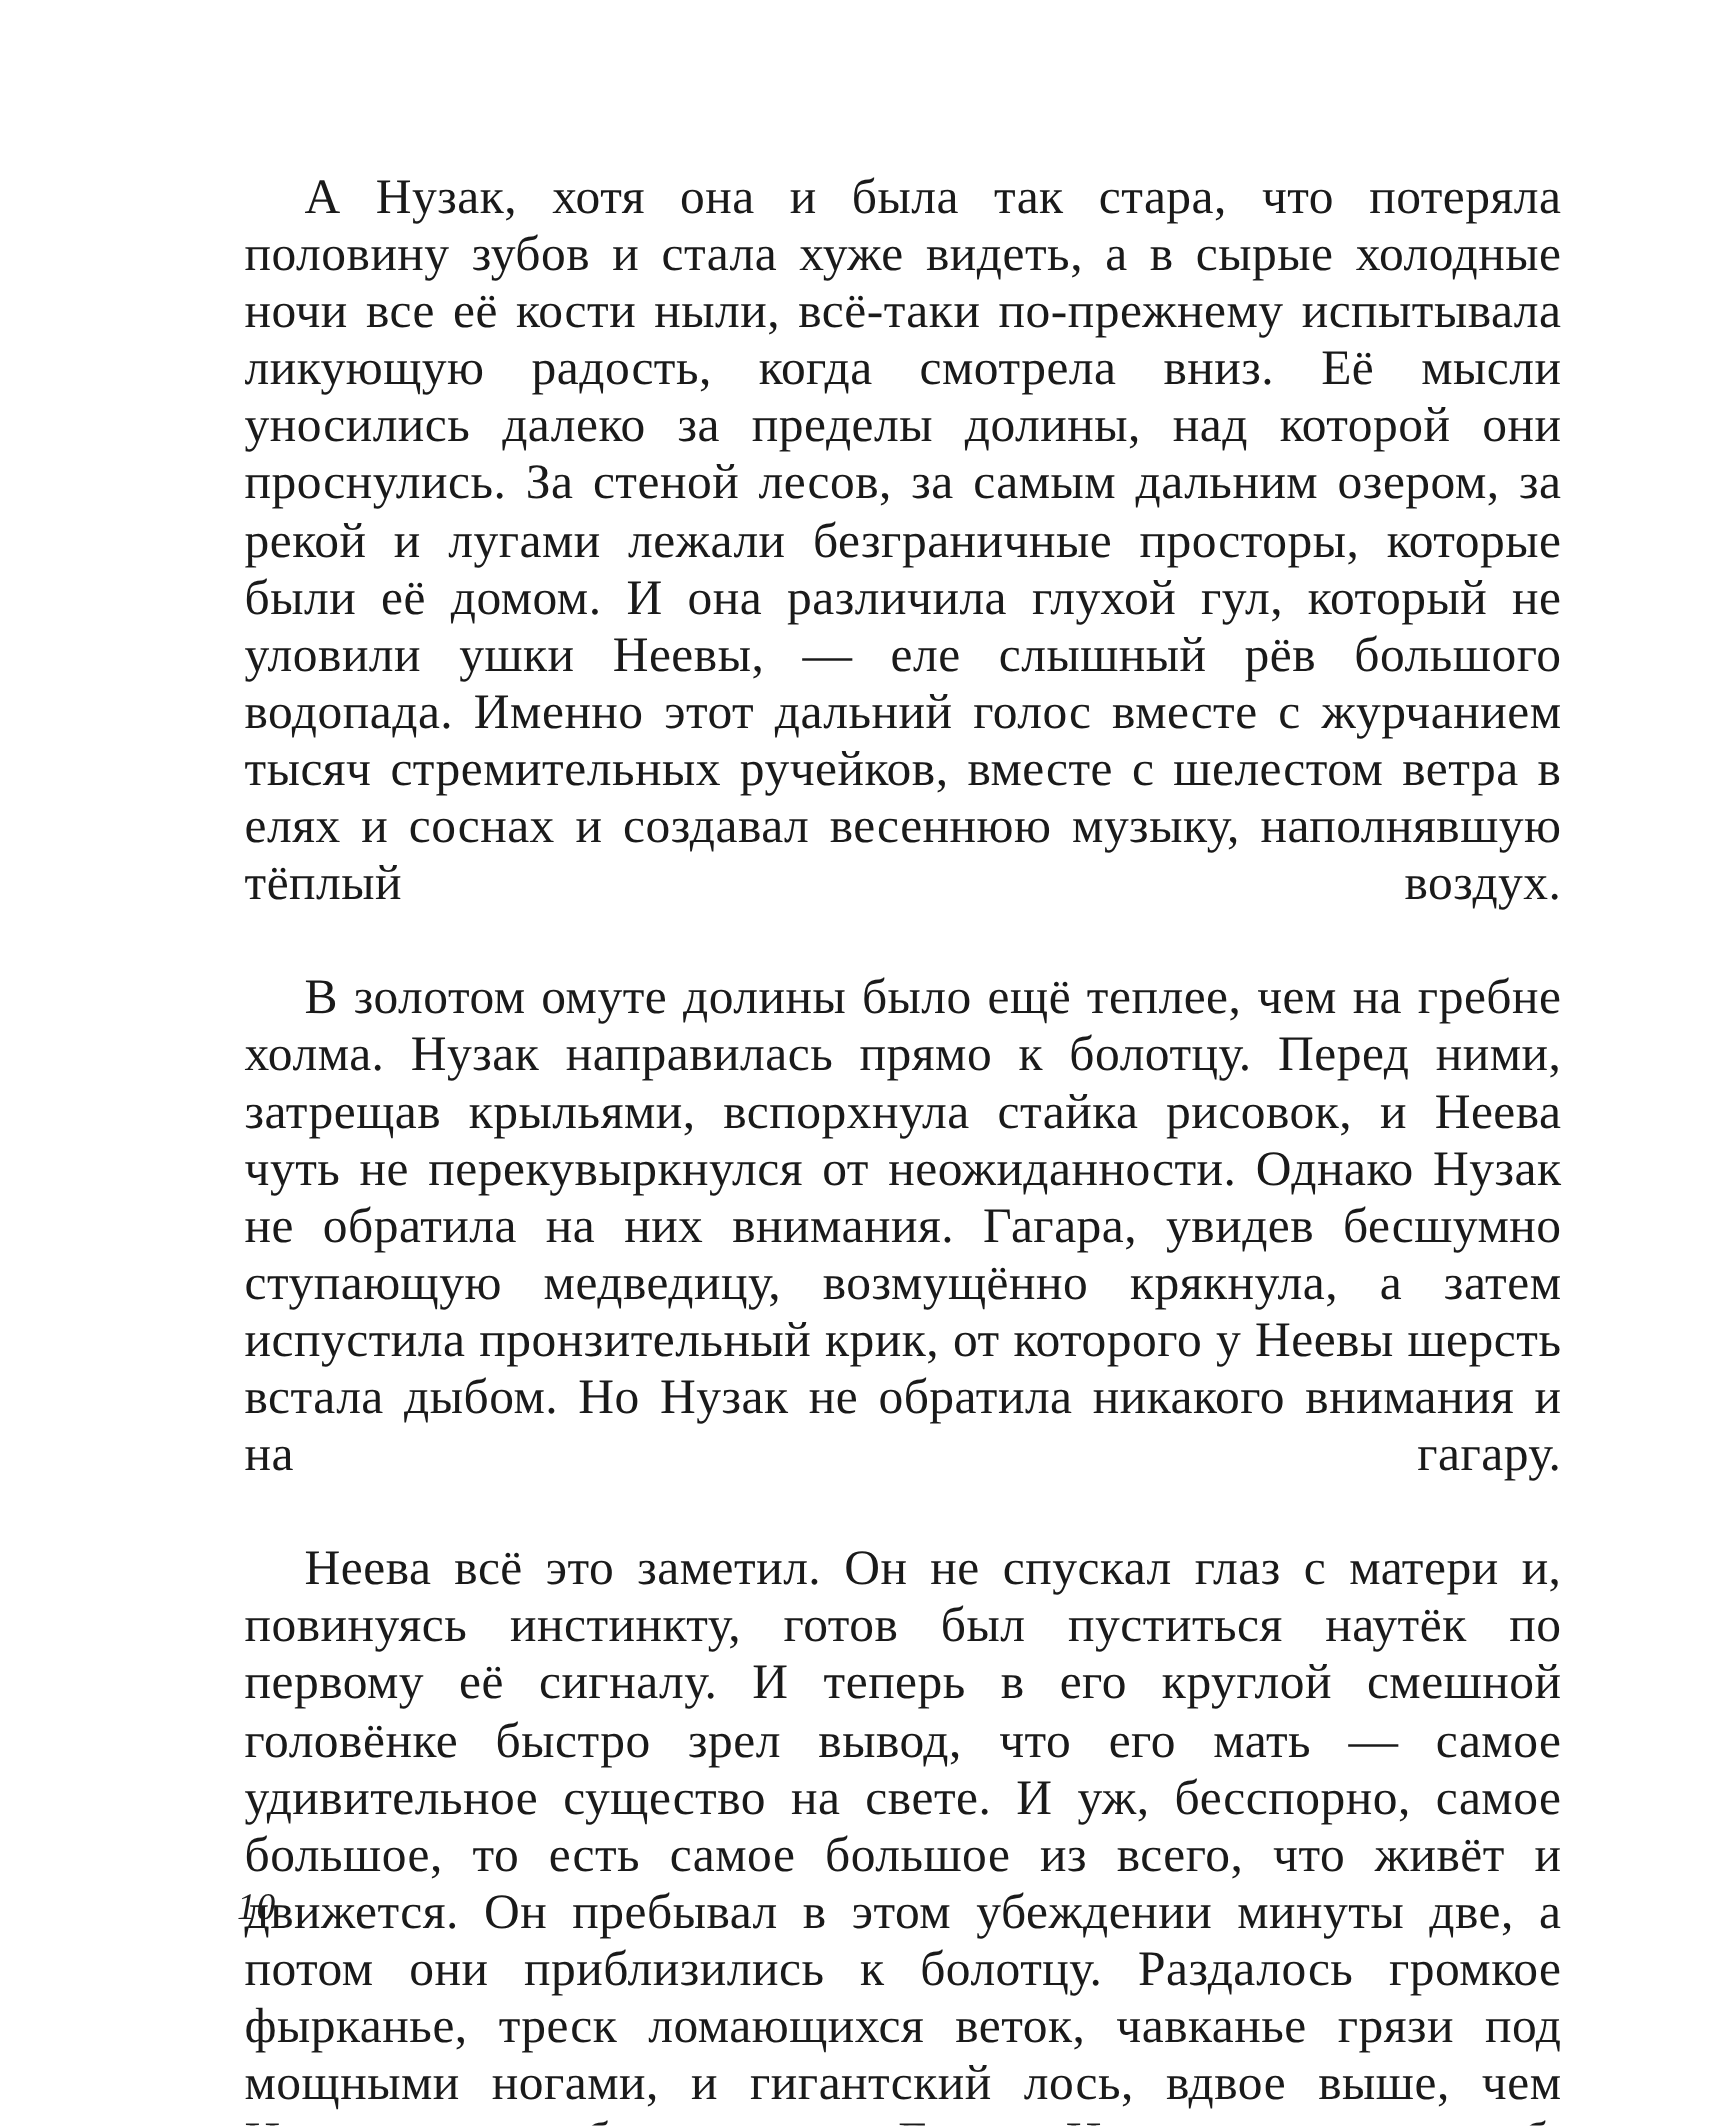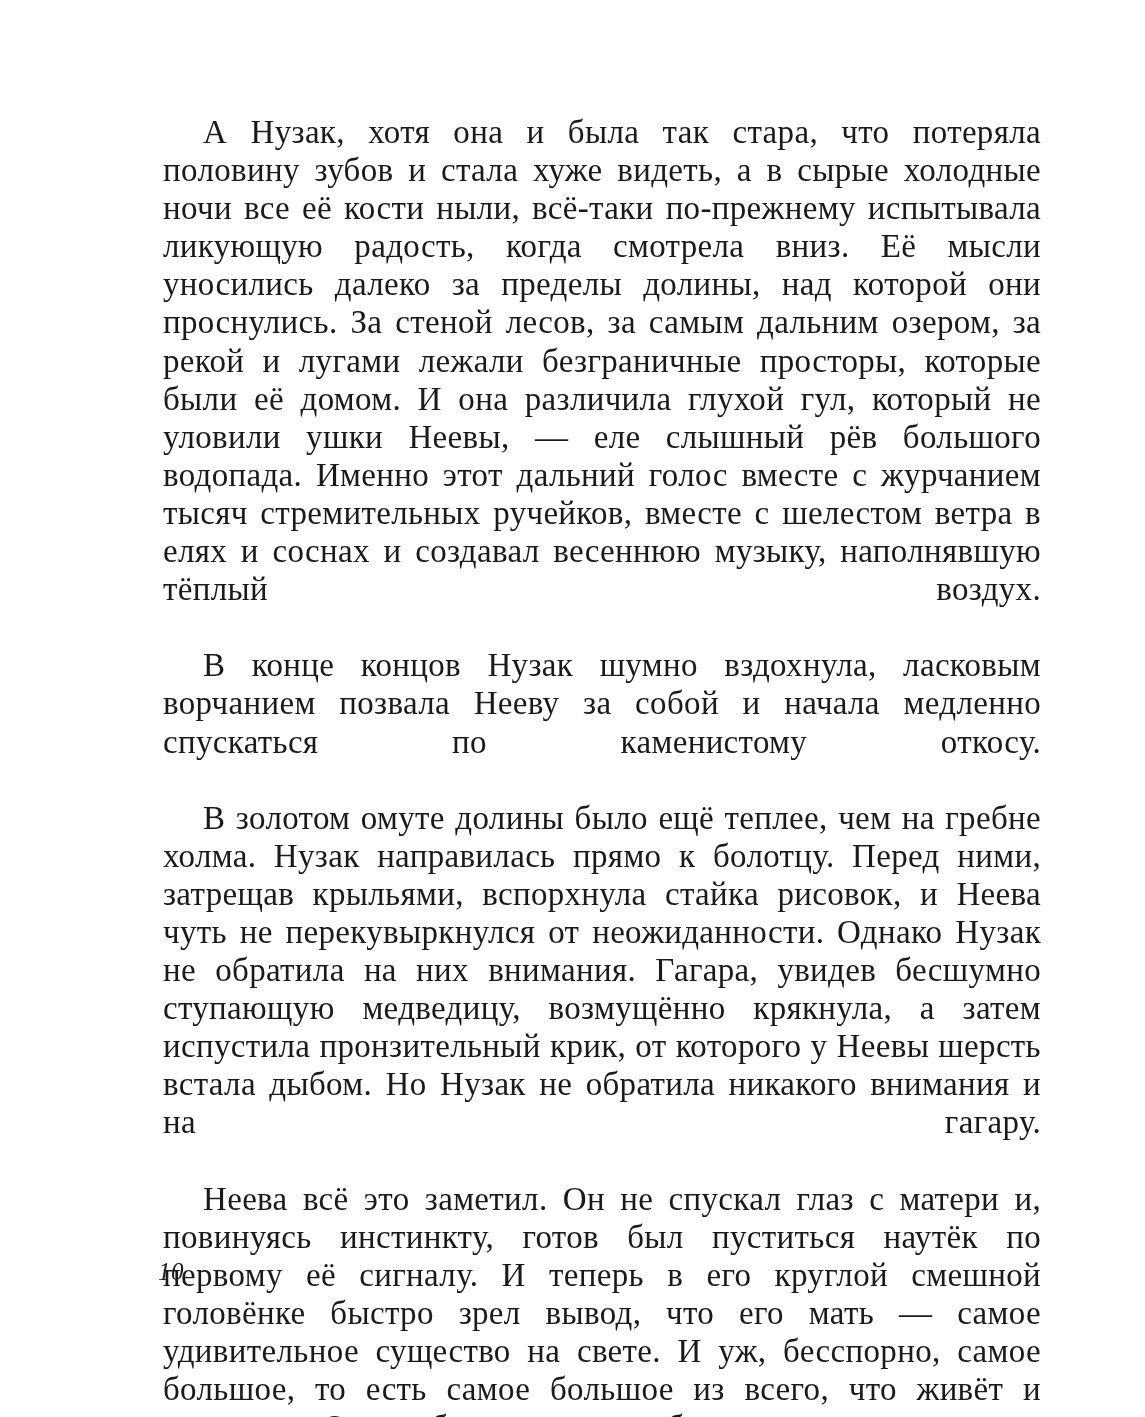--- a/index.html
+++ b/index.html
@@ -61,21 +61,20 @@
     letter-spacing: 0.02em;
   }
 </style>
 </head>
 <body>
 
 <div class="page">
 
   <div class="text-block">
     <p class="para">А Нузак, хотя она и была так стара, что потеряла половину зубов и ста­ла хуже видеть, а в сырые холодные ночи все её кости ныли, всё-таки по-прежнему испытывала ликующую радость, когда смотрела вниз. Её мысли уносились далеко за пределы долины, над которой они проснулись. За стеной лесов, за самым дальним озером, за рекой и лугами лежали безграничные просторы, которые были её домом. И она различила глухой гул, который не уловили ушки Неевы, — еле слышный рёв большого водопада. Именно этот дальний голос вместе с журчанием тысяч стремительных ручейков, вместе с шелестом ветра в елях и соснах и создавал весеннюю музыку, наполнявшую тёплый воздух.</p>
-    <p class="para">В конце концов Нузак шумно вздохнула, ласковым ворчанием позвала Нееву за собой и начала медленно спускаться по каменистому откосу.</p>
     <p class="para">В золотом омуте долины было ещё теплее, чем на гребне холма. Нузак направилась прямо к болотцу. Перед ними, затрещав крыльями, вспорхнула стайка рисовок, и Неева чуть не перекувыркнулся от неожиданности. Однако Нузак не обратила на них внимания. Гагара, увидев бесшумно ступающую медведицу, возмущённо крякнула, а затем испустила пронзительный крик, от которого у Неевы шерсть встала дыбом. Но Нузак не обратила никакого внимания и на гагару.</p>
     <p class="para">Неева всё это заметил. Он не спускал глаз с матери и, повинуясь ин­стинкту, готов был пуститься наутёк по первому её сигналу. И теперь в его круглой смешной головёнке быстро зрел вывод, что его мать — са­мое удивительное существо на свете. И уж, бесспорно, самое большое, то есть самое большое из всего, что живёт и движется. Он пребывал в этом убеждении минуты две, а потом они приблизились к болотцу. Раздалось громкое фырканье, треск ломающихся веток, чавканье грязи под мощными ногами, и гигантский лось, вдвое выше, чем Нузак, кинулся бежать прочь. Глаза у Неевы вылезли на лоб. А Нузак и на лося не обратила ни малейшего внимания!</p>
     <p class="para">И вот тут-то Неева сморщил носишко и рявкнул, как он рявкал на уши и патлатую шерсть Нузак в тёмной пещере и на палки, которые грыз там. Он вдруг понял замечательную вещь: ему можно было рявкать на всё,</p>
   </div>
 
   <div class="folio">10</div>
 
 </div>
 
 </body></html>

